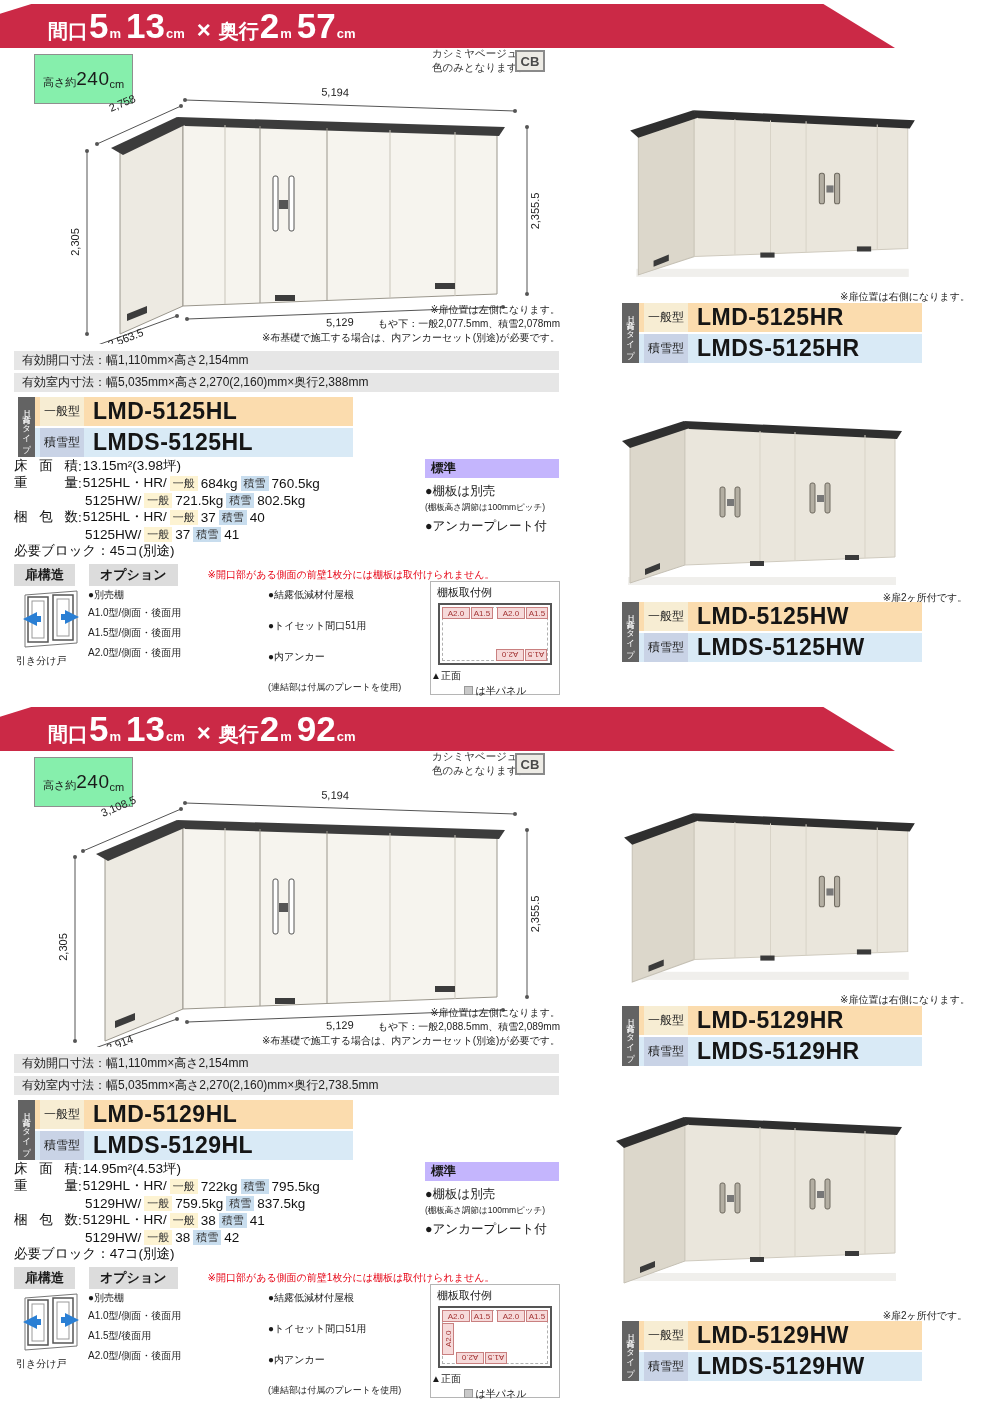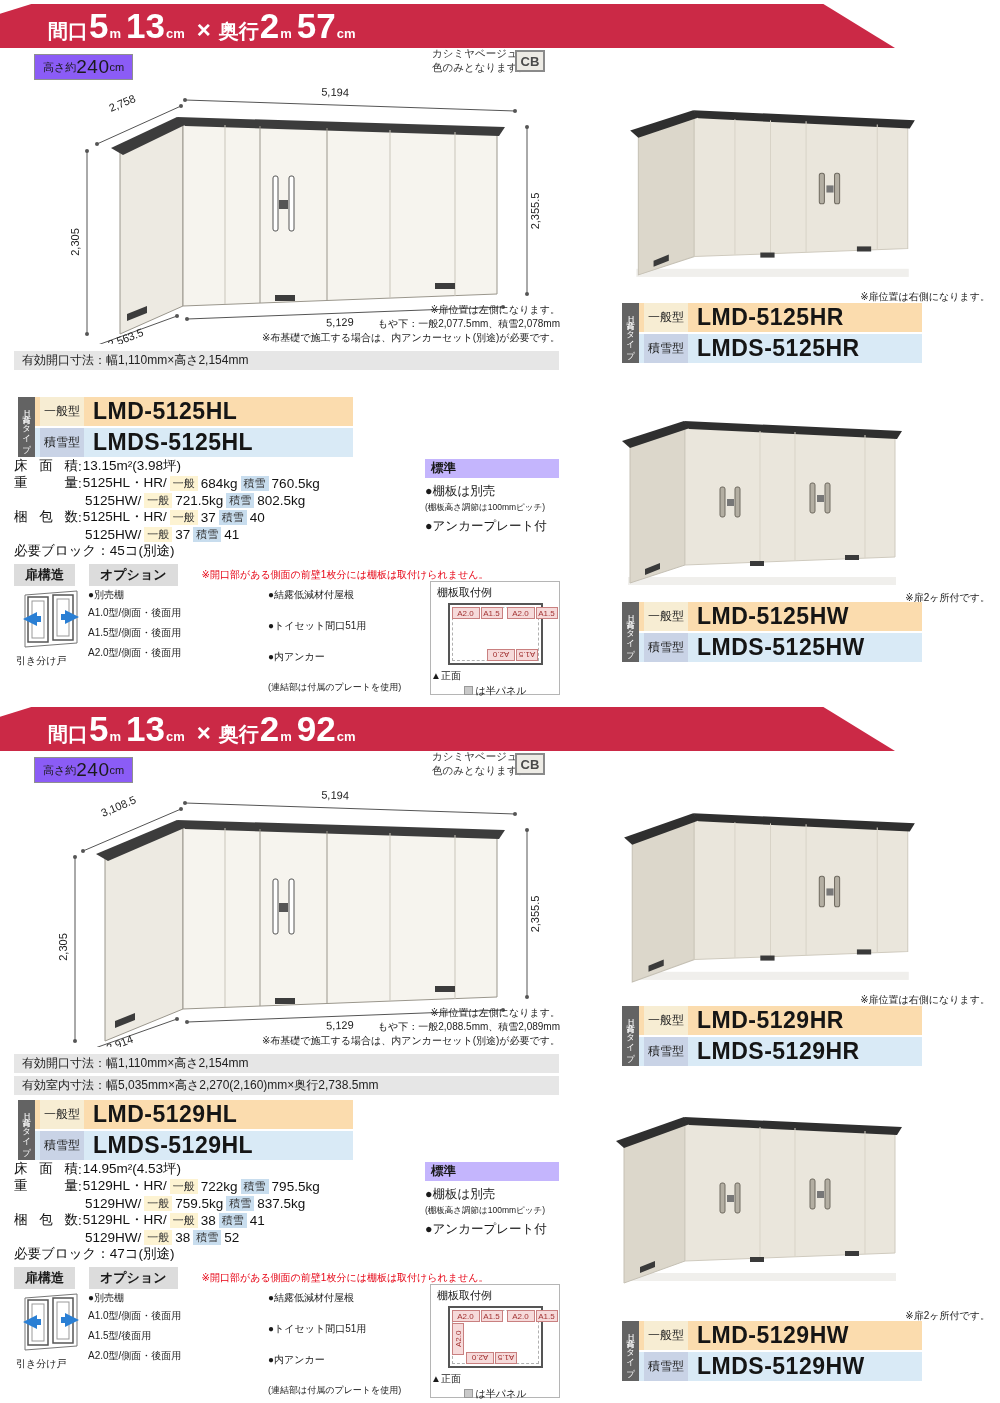--- a/index.html
+++ b/index.html
@@ -10,22 +10,22 @@
 
   
   .ribbon{position:absolute;left:0;top:4px;width:895px;height:44px;background:#cb2946;
     clip-path:polygon(0 22%,3.5% 0,92% 0,100% 100%,0 100%);
     display:flex;align-items:baseline;padding-left:48px;color:#fff}
   .rb-s{font-size:20px;font-weight:bold}
   .rb-b{font-size:35px;font-weight:bold;line-height:44px;margin:0 1px}
   .rb-u{font-size:13px;font-weight:bold;margin-right:4px}
   .rb-x{font-size:24px;font-weight:bold;margin:0 8px}
 
-  .height-badge{position:absolute;left:34px;top:54px;border:1px solid #8f8f8f;background:#8b5cf6;
-    padding:1px 8px;display:flex;align-items:center;white-space:nowrap}
+  .height-badge{position:absolute;left:34px;top:54px;border:1px solid #8f8f8f;background:#86efac;
+    padding:13px 8px;display:flex;align-items:flex-end;white-space:nowrap}
   .hb-s{font-size:11px}.hb-b{font-size:19px;letter-spacing:.5px}
   .color-note{position:absolute;left:432px;top:46px;font-size:10.5px;line-height:1.35;color:#333}
   .cb-badge{position:absolute;left:515px;top:50px;width:30px;height:22px;border:2px solid #8a8a8a;
     background:#edebe5;color:#4a4a4a;font-weight:bold;font-size:13px;display:flex;align-items:center;justify-content:center}
 
   .drawing{position:absolute;left:35px;top:76px;width:520px;height:268px}
   .dim-text{font-size:11px;fill:#222}
   .draw-notes{position:absolute;left:250px;top:303px;width:310px;text-align:right;font-size:10px;line-height:1.4;color:#222}
 
   .dim-bar{position:absolute;left:14px;width:545px;height:19px;background:#e6e6e6;font-size:12px;color:#222;
@@ -61,36 +61,36 @@
   .chip.gen{background:#fdf3d2}
   .chip.snow{background:#c8ddee}
 
   .std-block{position:absolute;left:425px;top:459px;width:134px}
   .std-header{background:#c4b5fd;font-size:12.5px;font-weight:bold;padding:1px 6px;margin-bottom:5px}
   .std-item{font-size:12.5px;margin-bottom:2px}
   .std-sub{font-size:8.5px;color:#222;margin-bottom:4px}
 
   .dooropt-row{position:absolute;left:14px;top:564px;display:flex;align-items:center;white-space:nowrap}
   .hdr-chip{background:#dcdcdc;font-size:13px;font-weight:bold;padding:2px 11px;margin-right:14px}
-  .opt-note{color:#e60012;font-size:10px;margin-left:10px}
+  .opt-note{color:#e60012;font-size:10px;margin-left:16px}
 
   .door-fig{position:absolute;left:20px;top:587px;width:62px;height:64px}
   .door-label{position:absolute;left:16px;top:654px;font-size:10px}
 
   .opt-col1{position:absolute;left:88px;top:588px}
   .opt-col2{position:absolute;left:268px;top:588px}
   .opt-bullet{font-size:10px;margin-bottom:4px}
   .opt-sub{font-size:10px;color:#222;margin-bottom:6px}
   .opt-col2 .opt-bullet{margin-bottom:17px}
   .opt-plate{font-size:9px;color:#222;margin-top:3px}
 
   
   .shelf-fig{position:absolute;left:430px;top:581px;width:130px;height:114px;border:1px solid #b5b5b5;background:#fff}
   .shelf-title{font-size:11px;margin:3px 0 3px 6px}
-  .shelf-box{position:relative;margin:0 auto;width:95px;height:62px;border:2px solid #555;background:#fff;
+  .shelf-box{position:relative;margin:0 auto;width:114px;height:62px;border:2px solid #555;background:#fff;
     outline:1px dashed #b0b0b0;outline-offset:-5px}
   .shelf-top{position:absolute;top:2px;left:2px;display:flex;gap:1px}
   .shelf-bottom{position:absolute;bottom:2px;display:flex;gap:1px}
   .shelf-bottom[data-align="right"]{right:3px}
   .shelf-bottom[data-align="left"]{left:16px}
   .shelf-chip{height:12px;background:#f6dada;border:1px solid #c98080;color:#a23333;font-size:8px;
     display:flex;align-items:center;justify-content:center}
   .sc-w{width:28px}.sc-n{width:22px}
   .pair-gap{margin-left:3px}
   .flip{transform:rotate(180deg)}
@@ -99,21 +99,21 @@
     writing-mode:vertical-rl;transform:rotate(180deg)}
   .shelf-legend1{font-size:10px;text-align:left;margin-top:4px}
   .shelf-legend2{font-size:10px;text-align:center;margin-top:1px}
   .half-sq{display:inline-block;width:9px;height:9px;background:#c9c9c9;border:1px solid #999;margin-right:3px;vertical-align:-1px}
 
   
   .photo{position:absolute}
   .photo-a{left:618px;top:88px;width:305px;height:205px}
   .photo-b{left:610px;top:405px;width:300px;height:190px}
   .s2 .photo-b{top:398px}
-  .photo-note{position:absolute;font-size:10px;color:#222;text-align:right}
+  .photo-note{position:absolute;font-size:10px;color:#222;text-align:center}
   .note-a{left:820px;top:290px;width:170px}
   .note-b{left:860px;top:591px;width:130px}
   .s2 .note-b{top:606px}
 </style>
 </head>
 <body>
 
 <section class="section s1">
 
   <div class="ribbon">
@@ -185,20 +185,21 @@
     <text class="dim-text" x="305" y="250" transform="rotate(-2 305 250)" text-anchor="middle">5,129</text>
   </svg>
 
   <div class="draw-notes">
     <div>※扉位置は左側になります。</div>
     <div>もや下：一般2,077.5mm、積雪2,078mm</div>
     <div>※布基礎で施工する場合は、内アンカーセット(別途)が必要です。</div>
   </div>
 
   <div class="dim-bar bar1">有効開口寸法：幅1,110mm×高さ2,154mm</div>
+  <div class="dim-bar bar2">有効室内寸法：幅5,035mm×高さ2,270(2,160)mm×奥行2,388mm</div>
 
   <div class="mb mb-left">
     <div class="mb-tab">背高Hタイプ</div>
     <div class="mb-rows">
       <div class="mb-row general">
         <span class="mb-chip">一般型</span>
         <span class="mb-model">LMD-5125HL</span>
       </div>
       <div class="mb-row snow">
         <span class="mb-chip">積雪型</span>
@@ -501,21 +502,21 @@
       <span class="chip gen">一般</span>
         <span>38</span>
       <span class="chip snow">積雪</span>
         <span>41</span>
     </div>
     <div class="spec-row spec-indent">
       <span>5129HW/</span>
       <span class="chip gen">一般</span>
         <span>38</span>
       <span class="chip snow">積雪</span>
-        <span>52</span>
+        <span>42</span>
     </div>
     <div class="spec-row">必要ブロック：47コ(別途)</div>
   </div>
 
   <div class="std-block">
     <div class="std-header">標準</div>
     <div class="std-item">●棚板は別売</div>
     <div class="std-sub">(棚板高さ調節は100mmピッチ)</div>
     <div class="std-item">●アンカープレート付</div>
   </div>

